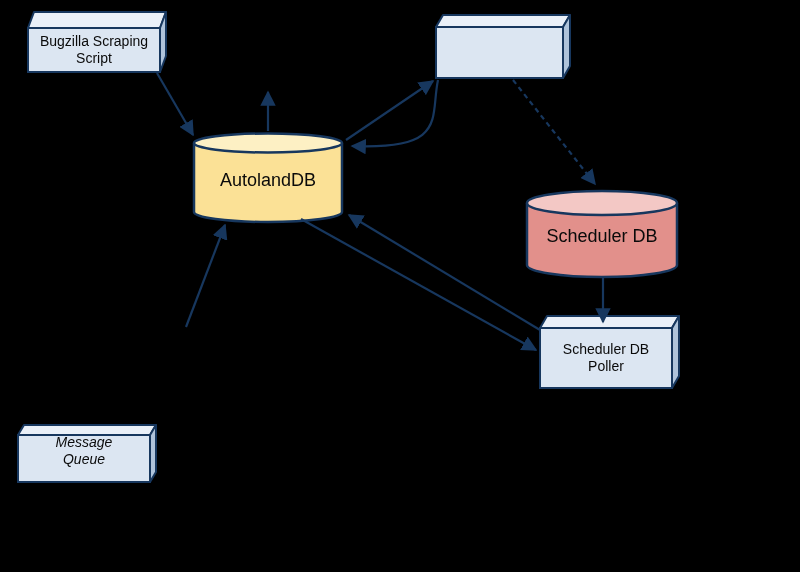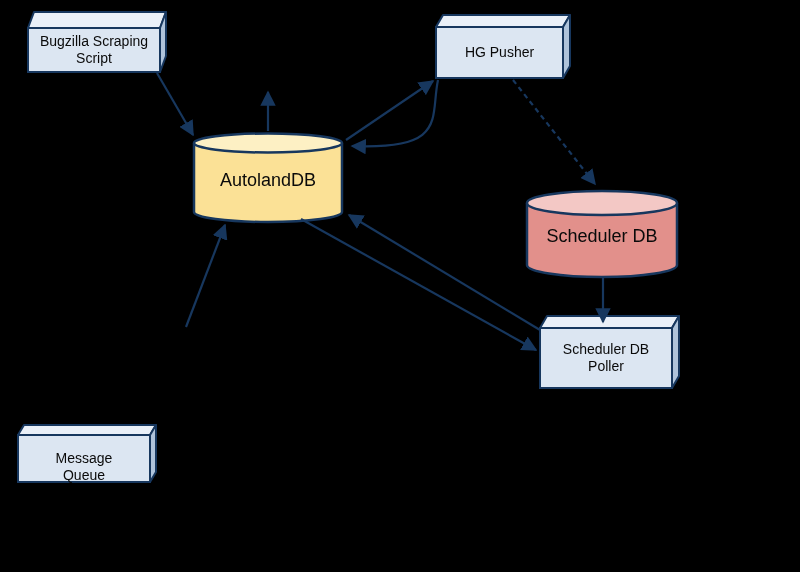--- a/index.html
+++ b/index.html
@@ -75,24 +75,23 @@
       <path d="M603,277 L603,322" marker-end="url(#arr)"></path>
       <path d="M540,330 L349,215" marker-end="url(#arr)"></path>
       <path d="M301,219 L536,350" marker-end="url(#arr)"></path>
       <path d="M186,327 L225,225" marker-end="url(#arr)"></path>
     </g>
   </svg>
 
   <div class="node-label" style="left:28px; top:28px; width:132px; height:44px;">Bugzilla Scraping
 Script</div>
 
-  <div class="node-label" style="left:436px; top:27px; width:127px; height:51px;">HG Pusher</div>
 
   <div class="node-label db-label" style="left:194px; top:152px; width:148px; height:58px;">AutolandDB</div>
 
   <div class="node-label db-label" style="left:527px; top:208px; width:150px; height:58px;">Scheduler DB</div>
 
   <div class="node-label" style="left:540px; top:328px; width:132px; height:60px;">Scheduler DB
 Poller</div>
 
-  <div class="node-label" style="left:18px; top:443px; width:132px; height:47px;">Message
+  <div class="node-label" style="left:18px; top:427px; width:132px; height:47px;font-style:italic;">Message
 Queue</div>
 </div>
 
 </body></html>

